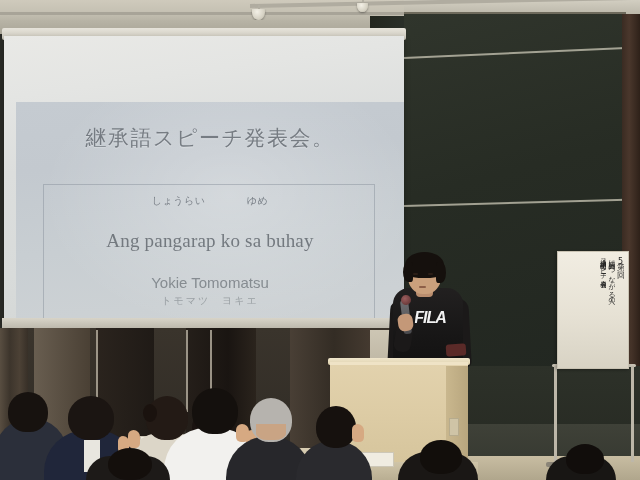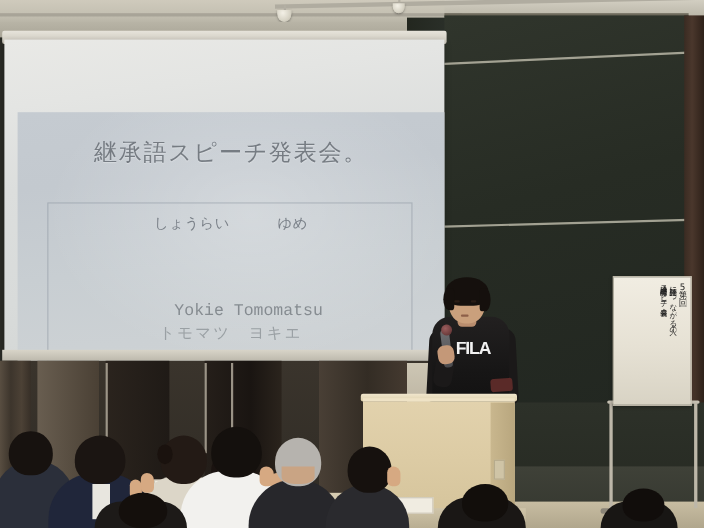--- a/index.html
+++ b/index.html
@@ -100,41 +100,41 @@
     font-family:"DejaVu Sans",sans-serif;
     font-size:21px;letter-spacing:1.5px;color:#6f757c;opacity:.92;
     text-shadow:0 1px 1px rgba(255,255,255,.35);
   }
   .slide-box{
     position:absolute;left:27px;top:82px;width:330px;height:143px;
     border:1px solid rgba(130,140,150,.45);
   }
   .ruby-row{
     position:absolute;left:0;top:92px;width:388px;text-align:center;
-    font-family:"DejaVu Sans",sans-serif;font-size:13px;color:#7a8088;letter-spacing:.5px;
+    font-family:"DejaVu Sans",sans-serif;font-size:10px;color:#7a8088;letter-spacing:.5px;
   }
   .ruby-row span{display:inline-block;}
   .ruby-gap{width:34px;}
   .slide-jp-title{
     position:absolute;left:0;top:100px;width:388px;text-align:center;
     font-family:"DejaVu Sans",sans-serif;font-size:18px;letter-spacing:2px;
     color:#6d737a;text-shadow:0 1px 1px rgba(255,255,255,.3);
   }
   .slide-tagalog{
     position:absolute;left:0;top:128px;width:388px;text-align:center;
     font-family:"Liberation Serif","DejaVu Serif",serif;font-size:19px;
     color:#73797f;letter-spacing:.2px;
   }
   .slide-name-en{
-    position:absolute;left:16px;top:172px;width:388px;text-align:center;
-    font-family:Liberation Mono, monospace;font-size:15px;color:#868c91;
+    position:absolute;left:0;top:172px;width:388px;text-align:center;
+    font-family:Liberation Sans, sans-serif;font-size:15px;color:#868c91;
   }
   .slide-name-jp{
     position:absolute;left:0;top:192px;width:388px;text-align:center;
-    font-family:Liberation Sans, sans-serif;font-size:14px;color:#9aa0a4;letter-spacing:2px;
+    font-family:Liberation Sans, sans-serif;font-size:10px;color:#9aa0a4;letter-spacing:2px;
   }
 
   
   .lower-wall{
     position:absolute;left:0;top:328px;width:408px;height:152px;
     background:linear-gradient(180deg,#3a342c 0%,#2e2a24 100%);
   }
   .curtain{
     position:absolute;top:328px;height:120px;
     background:linear-gradient(90deg,#5a4f42 0%,#3d352c 35%,#4d4236 70%,#372f27 100%);
@@ -210,21 +210,21 @@
   .sp-hair3{
     position:absolute;left:436px;top:262px;width:10px;height:21px;
     background:#15100d;border-radius:20% 50% 50% 20%;
   }
   .sp-eye{position:absolute;width:5px;height:2px;background:#2a1d16;border-radius:1px;}
   .sp-eye.e1{left:413px;top:273px;}
   .sp-eye.e2{left:428px;top:273px;}
   .sp-mouth{position:absolute;left:419px;top:286px;width:7px;height:2px;background:#8d5f48;border-radius:1px;}
   .sp-logo{
     position:absolute;left:407px;top:310px;width:46px;height:15px;
-    font-family:"Liberation Sans",sans-serif;font-weight:bold;
+    font-family:"Liberation Sans",sans-serif;font-weight:bold;font-style:italic;
     font-size:16px;color:#f2f2f2;letter-spacing:-1px;line-height:15px;
     text-align:center;
   }
   .sp-cuff{
     position:absolute;left:446px;top:344px;width:20px;height:12px;
     background:#5a2a28;border-radius:3px;transform:rotate(-4deg);
   }
   .sp-arm{
     position:absolute;left:396px;top:312px;width:17px;height:40px;
     background:#1b1919;border-radius:7px;transform:rotate(10deg);
@@ -342,20 +342,21 @@
 
       <div class="slide-box"></div>
 
       <div class="ruby-row">
         <span>しょうらい</span>
         <span class="ruby-gap"></span>
         <span>ゆめ</span>
       </div>
 
 
+      <div class="slide-tagalog">Ang pangarap ko sa buhay</div>
 
       <div class="slide-name-en">Yokie Tomomatsu</div>
 
       <div class="slide-name-jp">トモマツ　ヨキエ</div>
     </div>
 
   </div>
   <div class="screen-bottombar"></div>
 
   <div class="lower-wall"></div>

